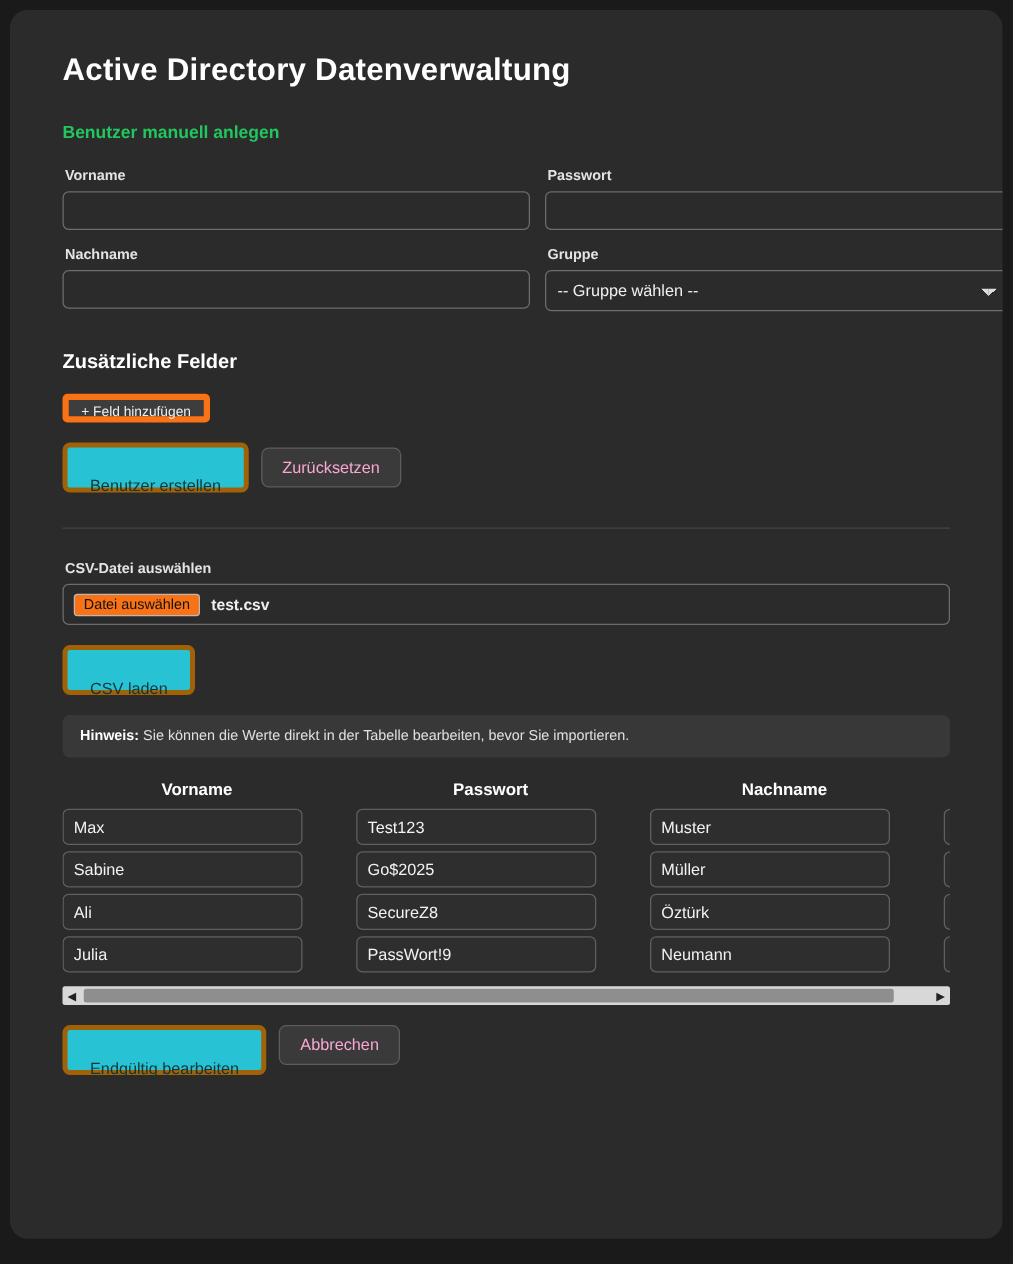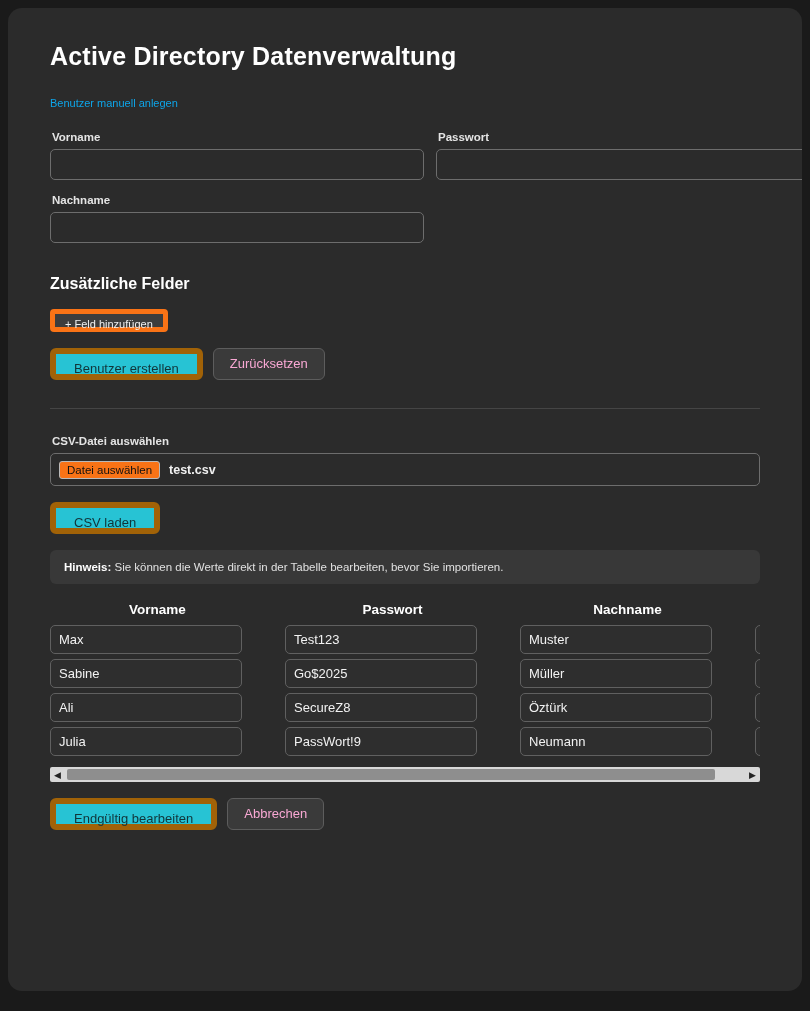--- a/index.html
+++ b/index.html
@@ -30,23 +30,23 @@
     position: relative;
   }
   h1.title {
     font-size: 25px;
     font-weight: bold;
     color: #ffffff;
     margin: 4px 0 26px 0;
     letter-spacing: 0.2px;
   }
   h2.section {
-    font-size: 11px;
-    font-weight: normal;
-    color: #0ea5e9;
+    font-size: 14px;
+    font-weight: bold;
+    color: #22c55e;
     margin: 0 0 22px 0;
   }
   .form-grid {
     display: grid;
     grid-template-columns: 374px 374px;
     column-gap: 12px;
     row-gap: 0px;
   }
   .field-label {
     font-size: 11.5px;
@@ -105,25 +105,25 @@
     line-height: 21px;
     padding: 0 10px;
     background: #3d3d3d;
     color: #efefef;
     border: 5px solid #f97316;
     border-radius: 4px;
   }
   .btn-primary {
     background: #27c3d4;
     color: #11353a;
-    border: 6px solid #a16207;
+    border: 4px solid #a16207;
     font-size: 13px;
     height: 32px;
     line-height: 30px;
-    padding: 0 18px;
+    padding: 16px 18px;
     border-radius: 6px;
   }
   .btn-secondary {
     background: #3a3a3a;
     color: #f9a8d4;
     border: 1px solid #5d5d5d;
     font-size: 13px;
     height: 32px;
     line-height: 30px;
     padding: 0 16px;
@@ -247,20 +247,26 @@
         <input class="text-input" type="text" value="" style="">
       </div>
       <div class="field-block">
         <div class="field-label">Passwort</div>
         <input class="text-input" type="text" value="" style="">
       </div>
       <div class="field-block">
         <div class="field-label">Nachname</div>
         <input class="text-input" type="text" value="" style="">
       </div>
+      <div class="field-block">
+        <div class="field-label">Gruppe</div>
+        <select class="text-input">
+          <option>-- Gruppe wählen --</option>
+        </select>
+      </div>
     </div>
 
     <h3 class="subsection">Zusätzliche Felder</h3>
 
     <button class="btn btn-small">+ Feld hinzufügen</button>
 
     <div class="btn-row">
       <button class="btn btn-primary">Benutzer erstellen</button>
       <button class="btn btn-secondary">Zurücksetzen</button>
     </div>

